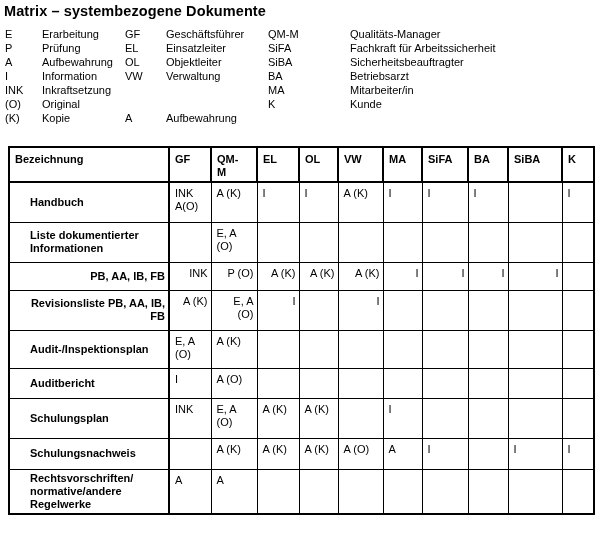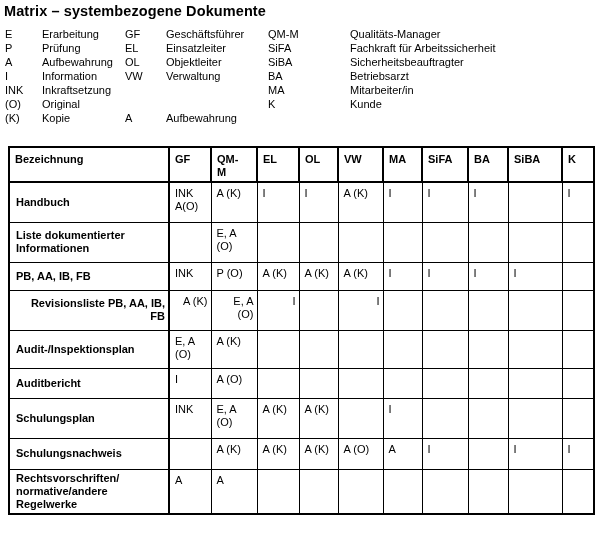--- a/index.html
+++ b/index.html
@@ -59,26 +59,26 @@
     padding: 4px 3px 2px 5px;
     white-space: pre-line;
     overflow: hidden;
     font-weight: normal;
   }
   table.matrix td.row-label {
     border-left: 2px solid #000;
     border-right: 2px solid #000;
     font-weight: bold;
     vertical-align: middle;
-    padding: 2px 3px 2px 6px;
+    padding: 2px 3px 2px 20px;
   }
   thead tr            { height: 28px; }
   tbody tr:nth-child(1)  { height: 40px; }
   tbody tr:nth-child(2)  { height: 40px; }
-  tbody tr:nth-child(3)  { height: 28px; }
+  tbody tr:nth-child(3)  { height: 28px; text-align: right; }
   tbody tr:nth-child(4)  { height: 40px; text-align: right; }
   tbody tr:nth-child(5)  { height: 38px; }
   tbody tr:nth-child(6)  { height: 30px; }
   tbody tr:nth-child(7)  { height: 40px; }
   tbody tr:nth-child(8)  { height: 31px; }
   tbody tr:nth-child(9)  { height: 28px; }
   tbody tr:nth-child(10) { height: 50px; }
 </style>
 </head>
 <body>

